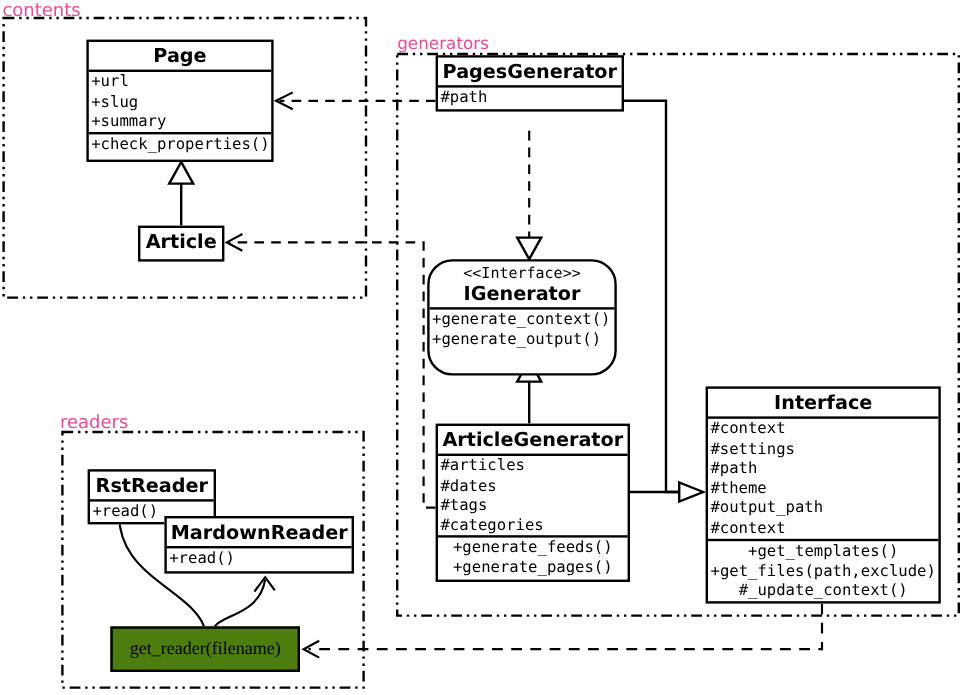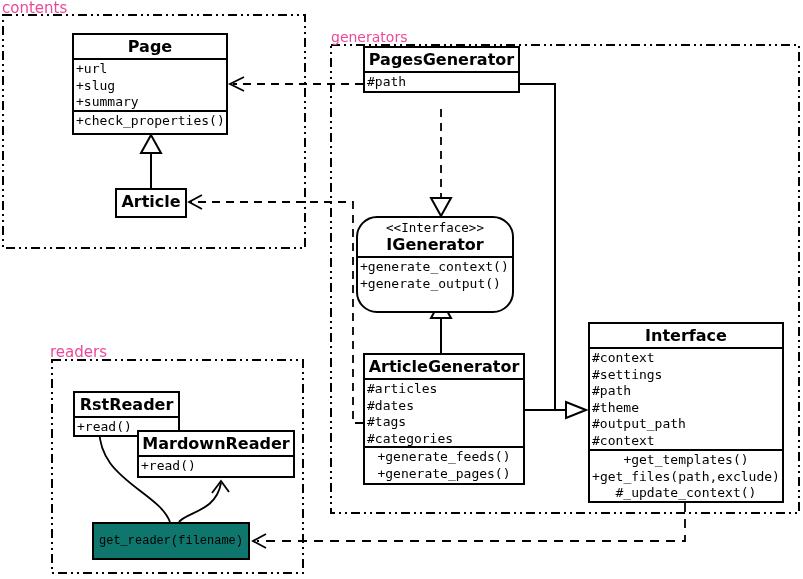--- a/index.html
+++ b/index.html
@@ -14,23 +14,23 @@
              font-family:"DejaVu Sans",sans-serif;font-weight:bold;
              font-size:16px;line-height:20px;padding:2px 2px 1px;white-space:nowrap;overflow:hidden;}
   .cls-title.no-div{border-bottom:none;}
   .cls-sec{flex:0 0 auto;font-family:"DejaVu Sans Mono",monospace;font-size:13px;
            line-height:16.5px;padding:1px 2px;white-space:nowrap;overflow:hidden;
            box-sizing:border-box;text-align:left;}
   .cls-sec.grow{flex:1 1 auto;}
   .cls-sec + .cls-sec{border-top:2px solid #000;text-align:center;}
   .stereo{font-family:"DejaVu Sans Mono",monospace;font-weight:normal;
           font-size:12.5px;line-height:15px;}
-  .plainbox{position:absolute;border:2px solid #000;background:#0f766e;box-sizing:border-box;
+  .plainbox{position:absolute;border:2px solid #000;background:#4d7c0f;box-sizing:border-box;
             display:flex;align-items:center;justify-content:center;
-            font-size:12px;font-family:Liberation Mono, monospace;white-space:nowrap;}
+            font-size:15px;font-family:Liberation Serif, serif;white-space:nowrap;}
 </style>
 </head>
 <body>
 
 <div class="stage">
 
   <svg class="connectors" viewBox="0 0 803 579" xmlns="http://www.w3.org/2000/svg">
 
     <rect x="3" y="15" width="302" height="233" fill="none" stroke="#000" stroke-width="2" stroke-dasharray="9 4 2 4 2 4"></rect>
     <rect x="331" y="45" width="468" height="468" fill="none" stroke="#000" stroke-width="2" stroke-dasharray="9 4 2 4 2 4"></rect>

